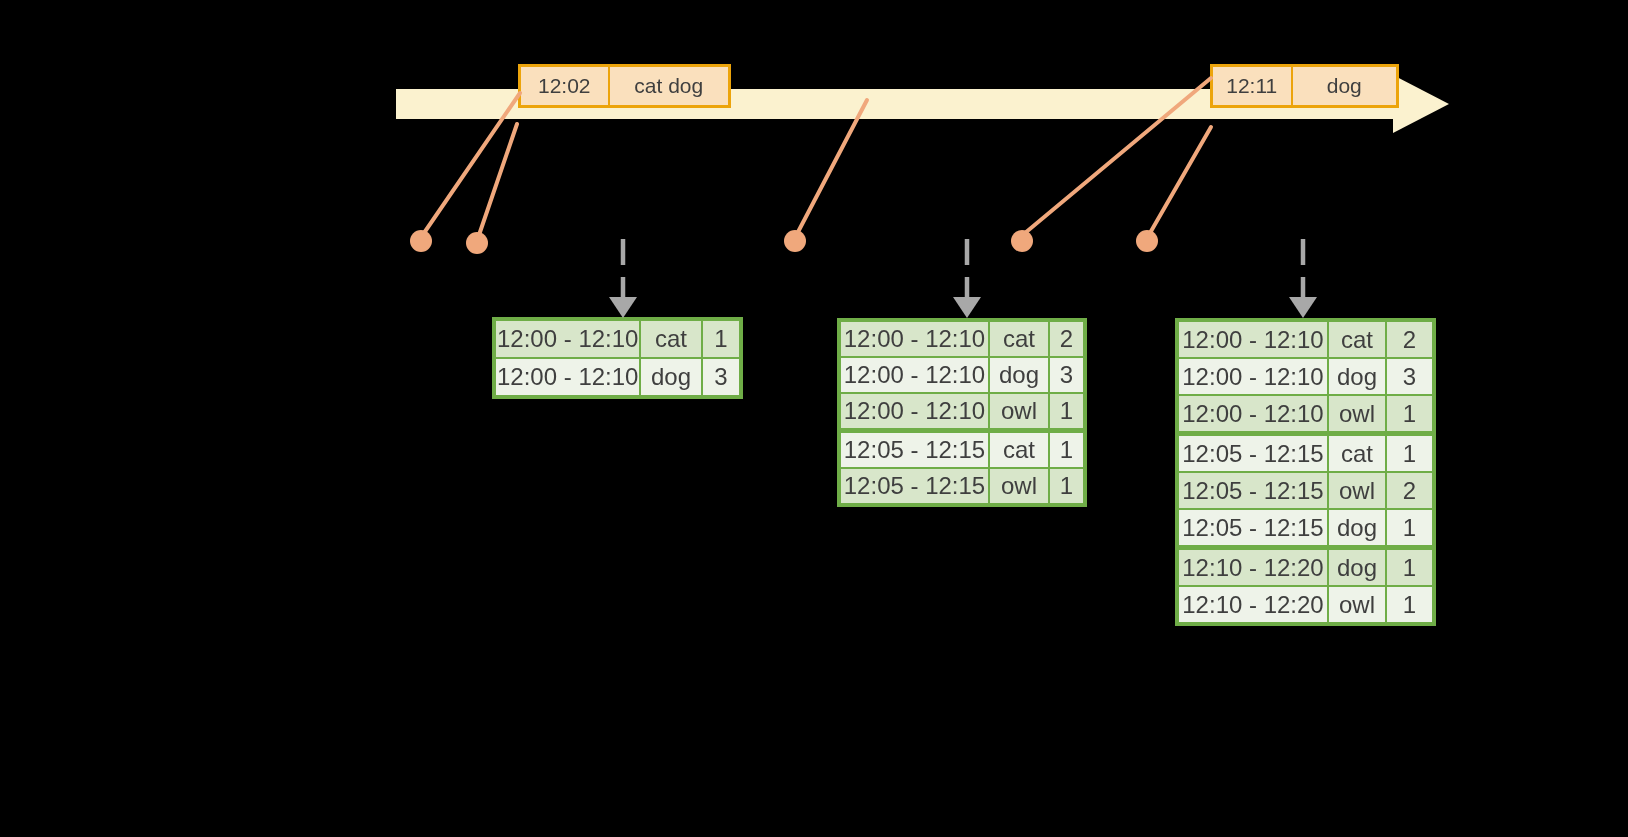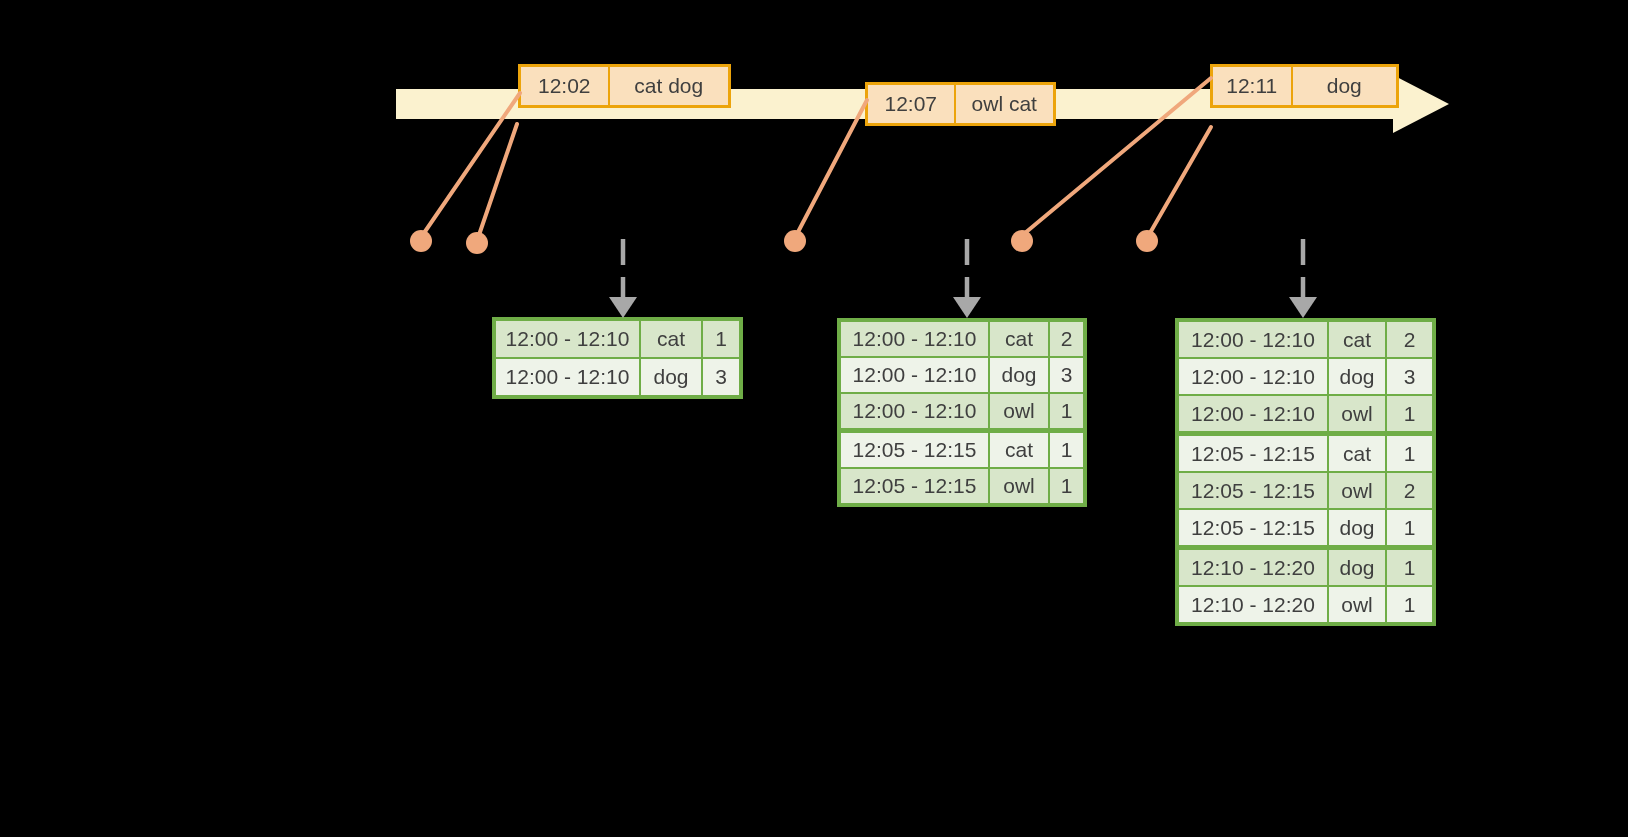--- a/index.html
+++ b/index.html
@@ -28,21 +28,21 @@
   .event-dot{fill:var(--connector);}
   .trigger-line{stroke:var(--dashed-arrow);stroke-width:4.5;}
   .trigger-head{fill:var(--dashed-arrow);}
   table{border-collapse:collapse;position:absolute;table-layout:fixed;z-index:2;}
   td{text-align:center;vertical-align:middle;font-size:21px;color:var(--text);overflow:hidden;white-space:nowrap;}
   .event-table{border:3px solid var(--event-table-border);background:var(--event-row-light);}
   .event-table td{border:2px solid var(--event-table-border);height:36px;}
   .event-table tr:nth-child(odd) td{background:var(--event-row-dark);}
   .event-table tr:nth-child(even) td{background:var(--event-row-light);}
   .result-table{border:4px solid var(--result-table-border);}
-  .result-table td{border:2px solid var(--result-table-border);font-size:21px;}
+  .result-table td{border:2px solid var(--result-table-border);font-size:24px;}
   .result-table tr:nth-child(odd) td{background:var(--result-row-dark);}
   .result-table tr:nth-child(even) td{background:var(--result-row-light);}
   .result-table tr.group-sep td{border-top:5px solid var(--result-table-border);}
   #event-table-1{left:518px;top:64px;width:210px;}
   #event-table-1 td{height:36px;}
   #event-table-2{left:865px;top:82px;width:188px;}
   #event-table-3{left:1210px;top:64px;width:186px;}
   #result-table-1{left:492px;top:317px;width:247px;}
   #result-table-1 td{height:34px;}
   #result-table-2{left:837px;top:318px;width:246px;}
@@ -85,32 +85,20 @@
         <col style="width:89px">
         <col style="width:121px">
       </colgroup>
     <tbody>
         <tr>
           <td>12:02</td>
           <td>cat dog</td>
         </tr>
       </tbody>
   </table>
-  <table class="event-table" id="event-table-2">
-    <colgroup>
-        <col style="width:88px">
-        <col style="width:100px">
-      </colgroup>
-    <tbody>
-        <tr>
-          <td>12:07</td>
-          <td>owl cat</td>
-        </tr>
-      </tbody>
-  </table>
   <table class="event-table" id="event-table-3">
     <colgroup>
         <col style="width:80px">
         <col style="width:106px">
       </colgroup>
     <tbody>
         <tr>
           <td>12:11</td>
           <td>dog</td>
         </tr>

